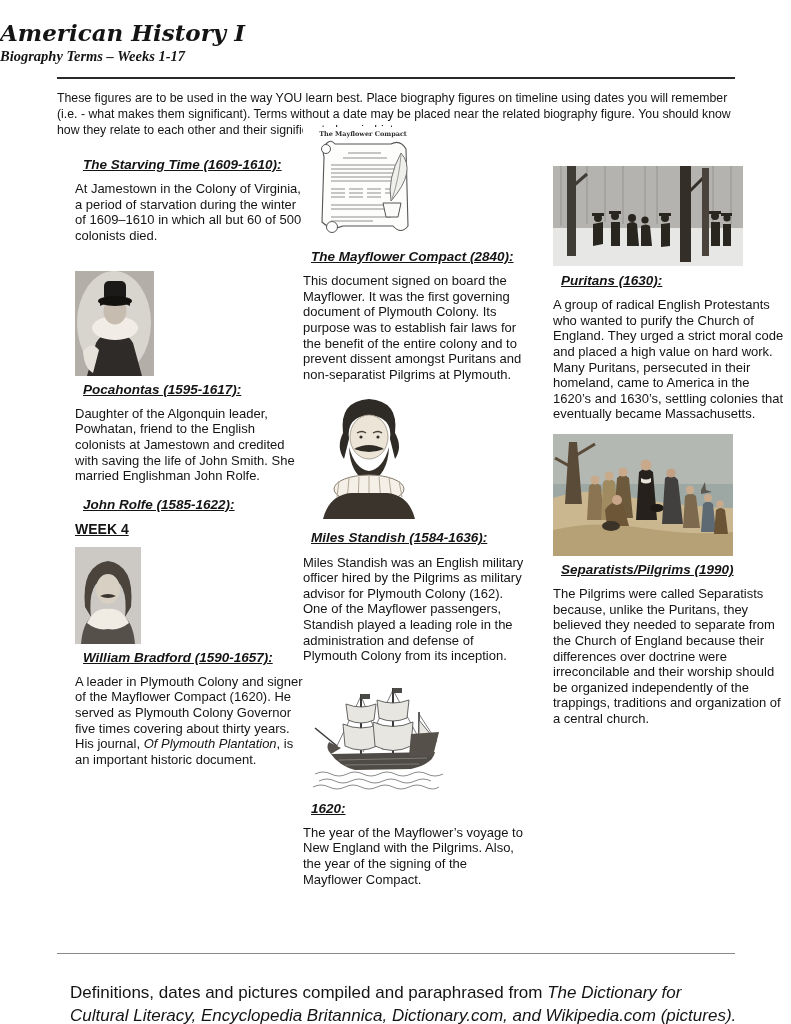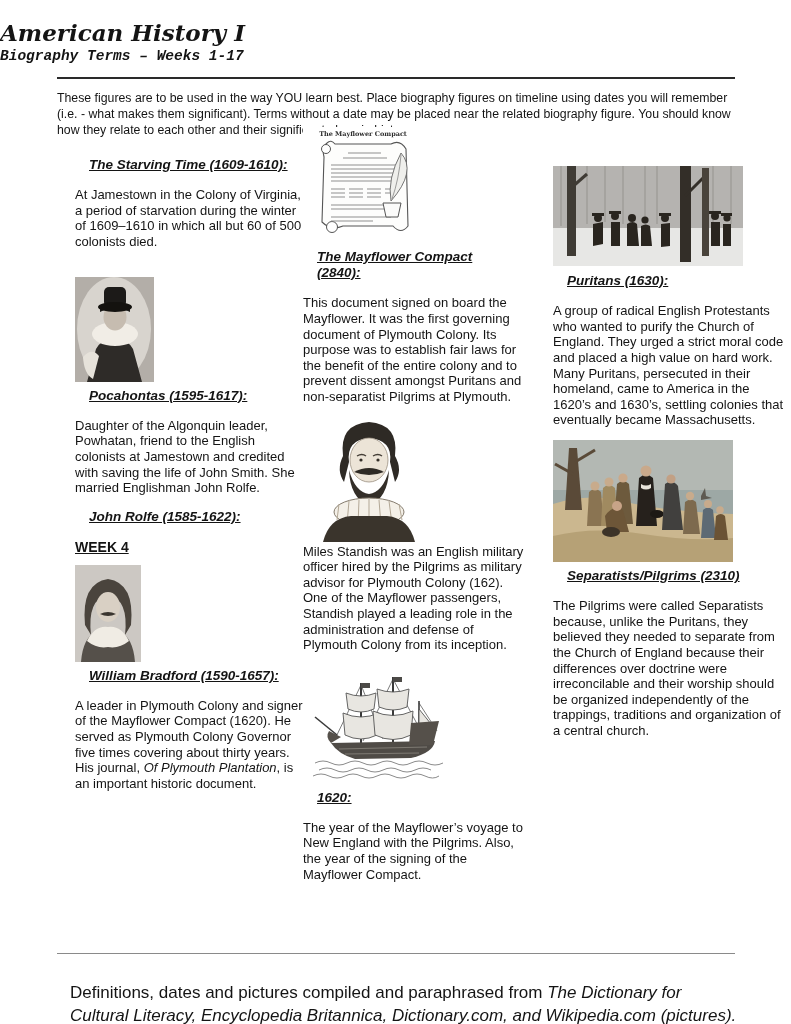--- a/index.html
+++ b/index.html
@@ -3,35 +3,35 @@
 <meta charset="utf-8">
 <style>
   html,body{margin:0;padding:0;background:#ffffff;}
   .page{position:relative;width:791px;height:1024px;background:#ffffff;
         font-family:"Liberation Sans",sans-serif;color:#141414;overflow:hidden;}
 
   
   .doc-header{position:absolute;top:20px;left:0;width:100%;text-align:left;}
   .doc-title{font-family:"DejaVu Serif",serif;font-style:italic;font-weight:bold;
              font-size:23px;line-height:1.1;}
-  .doc-subtitle{font-family:Liberation Mono, monospace;font-style:italic;font-weight:bold;
+  .doc-subtitle{font-family:Liberation Serif, serif;font-style:italic;font-weight:bold;
                 font-size:14.5px;margin-top:3px;}
   .top-rule{position:absolute;top:77px;left:57px;width:678px;border:none;
             border-top:2px solid #2a2a2a;margin:0;}
   .intro{position:absolute;top:91px;left:57px;width:680px;font-size:12.3px;
          line-height:1.3;margin:0;}
 
   
   .col{position:absolute;}
   .col-left{left:75px;top:155px;width:230px;}
   .col-middle{left:303px;top:127px;width:225px;}
   .col-right{left:553px;top:157px;width:233px;}
 
   .entry-h{font-size:13.5px;font-weight:bold;font-style:italic;
-           text-decoration:underline;margin:14px;line-height:1.2;}
+           text-decoration:underline;margin:8px;line-height:1.2;}
   .body-p{font-size:13px;line-height:1.2;margin:2px 0 0 0;}
   .week-h{font-size:14px;font-weight:bold;text-decoration:underline;
           margin:0;line-height:1.2;}
   .fig{display:block;}
 
   
   .bottom-rule{position:absolute;top:953px;left:57px;width:678px;border:none;
                border-top:1px solid #8a8a8a;margin:0;}
   .doc-footer{position:absolute;top:965px;left:70px;width:668px;font-size:17px;
               line-height:1.35;}
@@ -138,20 +138,21 @@
           <line x1="38" y1="89" x2="36" y2="112"></line>
         <line x1="48" y1="88" x2="47" y2="113"></line>
           <line x1="58" y1="87" x2="58" y2="114"></line>
         <line x1="68" y1="88" x2="70" y2="113"></line>
           <line x1="78" y1="89" x2="81" y2="112"></line>
         <line x1="88" y1="92" x2="91" y2="108"></line>
       </g>
       <path d="M12 130 Q18 106 40 104 L76 104 Q98 106 104 130 Z" fill="#3a342c"></path>
     </svg>
 
+    <h3 class="entry-h" style="margin-top:11px">Miles Standish (1584-1636):</h3>
     <p class="body-p">Miles Standish was an English military officer hired by the Pilgrims as military advisor for Plymouth Colony (162). One of the Mayflower passengers, Standish played a leading role in the administration and defense of Plymouth Colony from its inception.</p>
 
     <svg class="fig" style="margin-top:20px;margin-left:8px" width="141" height="108" viewBox="0 0 141 108">
       <rect width="141" height="108" fill="#ffffff"></rect>
       <g stroke="#8b8b8b" stroke-width="1" fill="none">
         <path d="M4 90 q8 -4 16 0 q8 4 16 0 q8 -4 16 0 q8 4 16 0 q8 -4 16 0 q8 4 16 0 q8 -4 16 0 q8 4 16 0"></path>
         <path d="M8 97 q8 -4 16 0 q8 4 16 0 q8 -4 16 0 q8 4 16 0 q8 -4 16 0 q8 4 16 0 q8 -4 16 0"></path>
         <path d="M2 103 q8 -4 16 0 q8 4 16 0 q8 -4 16 0 q8 4 16 0 q8 -4 16 0 q8 4 16 0 q8 -4 16 0 q8 4 14 0"></path>
       </g>
       <g stroke="#5a5a5a" stroke-width="0.8">
@@ -259,20 +260,20 @@
           <circle cx="118" cy="39" r="4.6" fill="#c2a084"></circle>
         <path d="M132 62 q6 -5 11 0 l4 32 h-17 Z" fill="#7d6a4e"></path>
           <circle cx="137" cy="56" r="4.2" fill="#c8ab8c"></circle>
         <path d="M150 70 q5 -5 10 0 l3 28 h-15 Z" fill="#5d6a74"></path>
           <circle cx="155" cy="64" r="4" fill="#c8ab8c"></circle>
         <path d="M163 76 q5 -4 9 0 l3 24 h-14 Z" fill="#6b5335"></path>
           <circle cx="167" cy="70" r="3.8" fill="#c8ab8c"></circle>
       </g>
     </svg>
 
-    <h3 class="entry-h" style="margin-top:6px">Separatists/Pilgrims (2310)</h3>
+    <h3 class="entry-h" style="margin-top:6px">Separatists/Pilgrims (1990)</h3>
     <p class="body-p">The Pilgrims were called Separatists because, unlike the Puritans, they believed they needed to separate from the Church of England because their differences over doctrine were irreconcilable and their worship should be organized independently of the trappings, traditions and organization of a central church.</p>
   </div>
 
   <hr class="bottom-rule">
   <p class="doc-footer"><span>Definitions, dates and pictures compiled and paraphrased from </span><i>The Dictionary for Cultural Literacy, Encyclopedia Britannica, Dictionary.com, and Wikipedia.com (pictures).</i></p>
 
 </div>
 
 </body></html>

